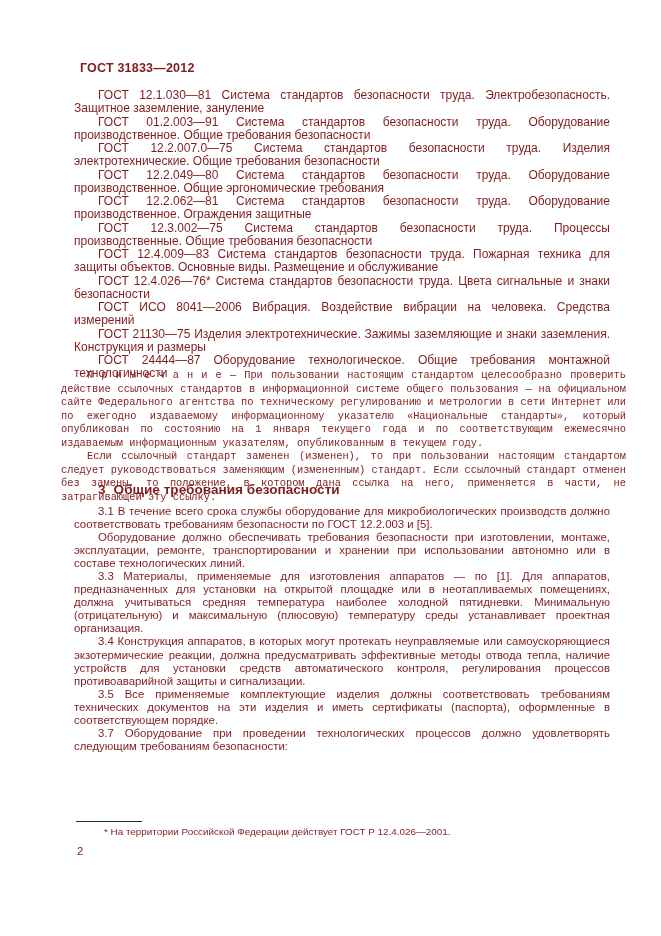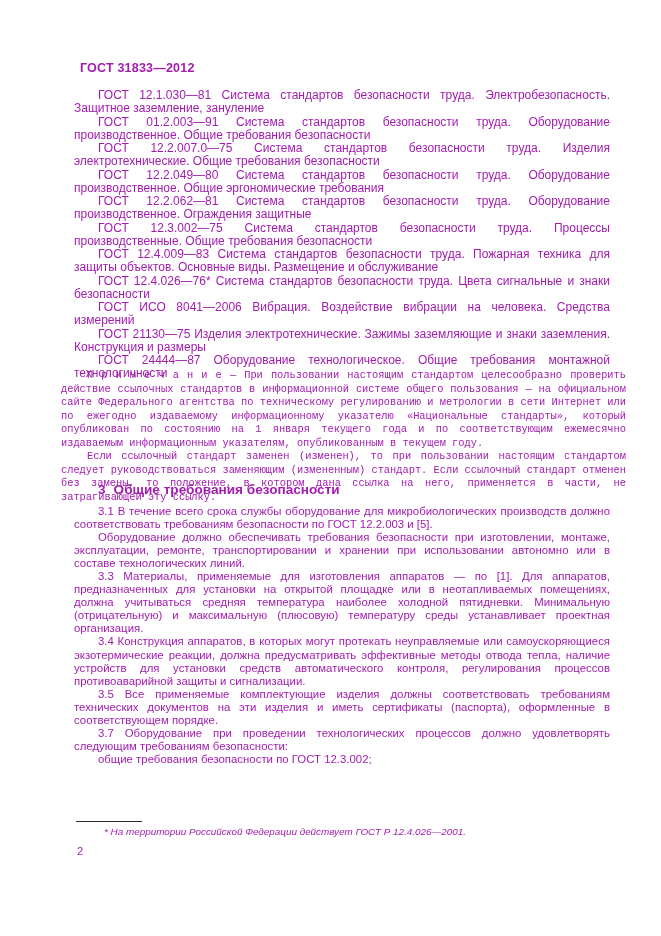--- a/index.html
+++ b/index.html
@@ -1,21 +1,21 @@
 <!DOCTYPE html>
 <html><head>
 <meta charset="utf-8">
 <style>
   html,body{margin:0;padding:0;background:#e9e9e9;}
   .page{
     position:relative;
     width:661px;height:936px;
     background:#ffffff;
     font-family:"Liberation Sans", sans-serif;
-    color:#a21caf;
+    color:#7f1d1d;
     overflow:hidden;
   }
   .doc-header{
     position:absolute;left:80px;top:61px;
     font-size:12.5px;font-weight:bold;letter-spacing:.2px;
     white-space:nowrap;
   }
   .refs{
     position:absolute;left:74px;top:89px;width:536px;
   }
@@ -41,21 +41,21 @@
   .sec3 p{
     margin:0;text-indent:24px;text-align:justify;
     font-size:11.4px;line-height:13.05px;
   }
   .footnote-rule{
     position:absolute;left:76px;top:821px;width:66px;height:0;
     border-top:1px solid #2b2b2b;
   }
   .footnote{
     position:absolute;left:74px;top:826px;width:540px;margin:0;
-    font-size:9.9px;line-height:12px;text-indent:30px;font-style:italic;
+    font-size:9.9px;line-height:12px;text-indent:30px;
   }
   .page-number{
     position:absolute;left:77px;top:845px;
     font-size:11.2px;
   }
 </style>
 </head>
 <body>
 
 <div class="page">
@@ -85,20 +85,19 @@
     <span class="sec-num">3</span><span>Общие требования безопасности</span>
   </h2>
 
   <div class="sec3">
     <p>3.1  В течение всего срока службы оборудование для микробиологических производств должно соответствовать требованиям безопасности по ГОСТ 12.2.003 и [5].</p>
     <p>Оборудование должно обеспечивать требования безопасности при изготовлении, монтаже, эксплуатации, ремонте, транспортировании и хранении при использовании автономно или в составе технологических линий.</p>
     <p>3.3  Материалы, применяемые для изготовления аппаратов — по [1]. Для аппаратов, предназначенных для установки на открытой площадке или в неотапливаемых помещениях, должна учитываться средняя температура наиболее холодной пятидневки. Минимальную (отрицательную) и максимальную (плюсовую) температуру среды устанавливает проектная организация.</p>
     <p>3.4  Конструкция аппаратов, в которых могут протекать неуправляемые или самоускоряющиеся экзотермические реакции, должна предусматривать эффективные методы отвода тепла, наличие устройств для установки средств автоматического контроля, регулирования процессов противоаварийной защиты и сигнализации.</p>
     <p>3.5  Все применяемые комплектующие изделия должны соответствовать требованиям технических документов на эти изделия и иметь сертификаты (паспорта), оформленные в соответствующем порядке.</p>
     <p>3.7  Оборудование при проведении технологических процессов должно удовлетворять следующим требованиям безопасности:</p>
-    <p>общие требования безопасности по ГОСТ 12.3.002;</p>
   </div>
 
   <div class="footnote-rule"></div>
   <p class="footnote">* На территории Российской Федерации действует ГОСТ Р 12.4.026—2001.</p>
   <div class="page-number">2</div>
 
 </div>
 
 </body></html>

